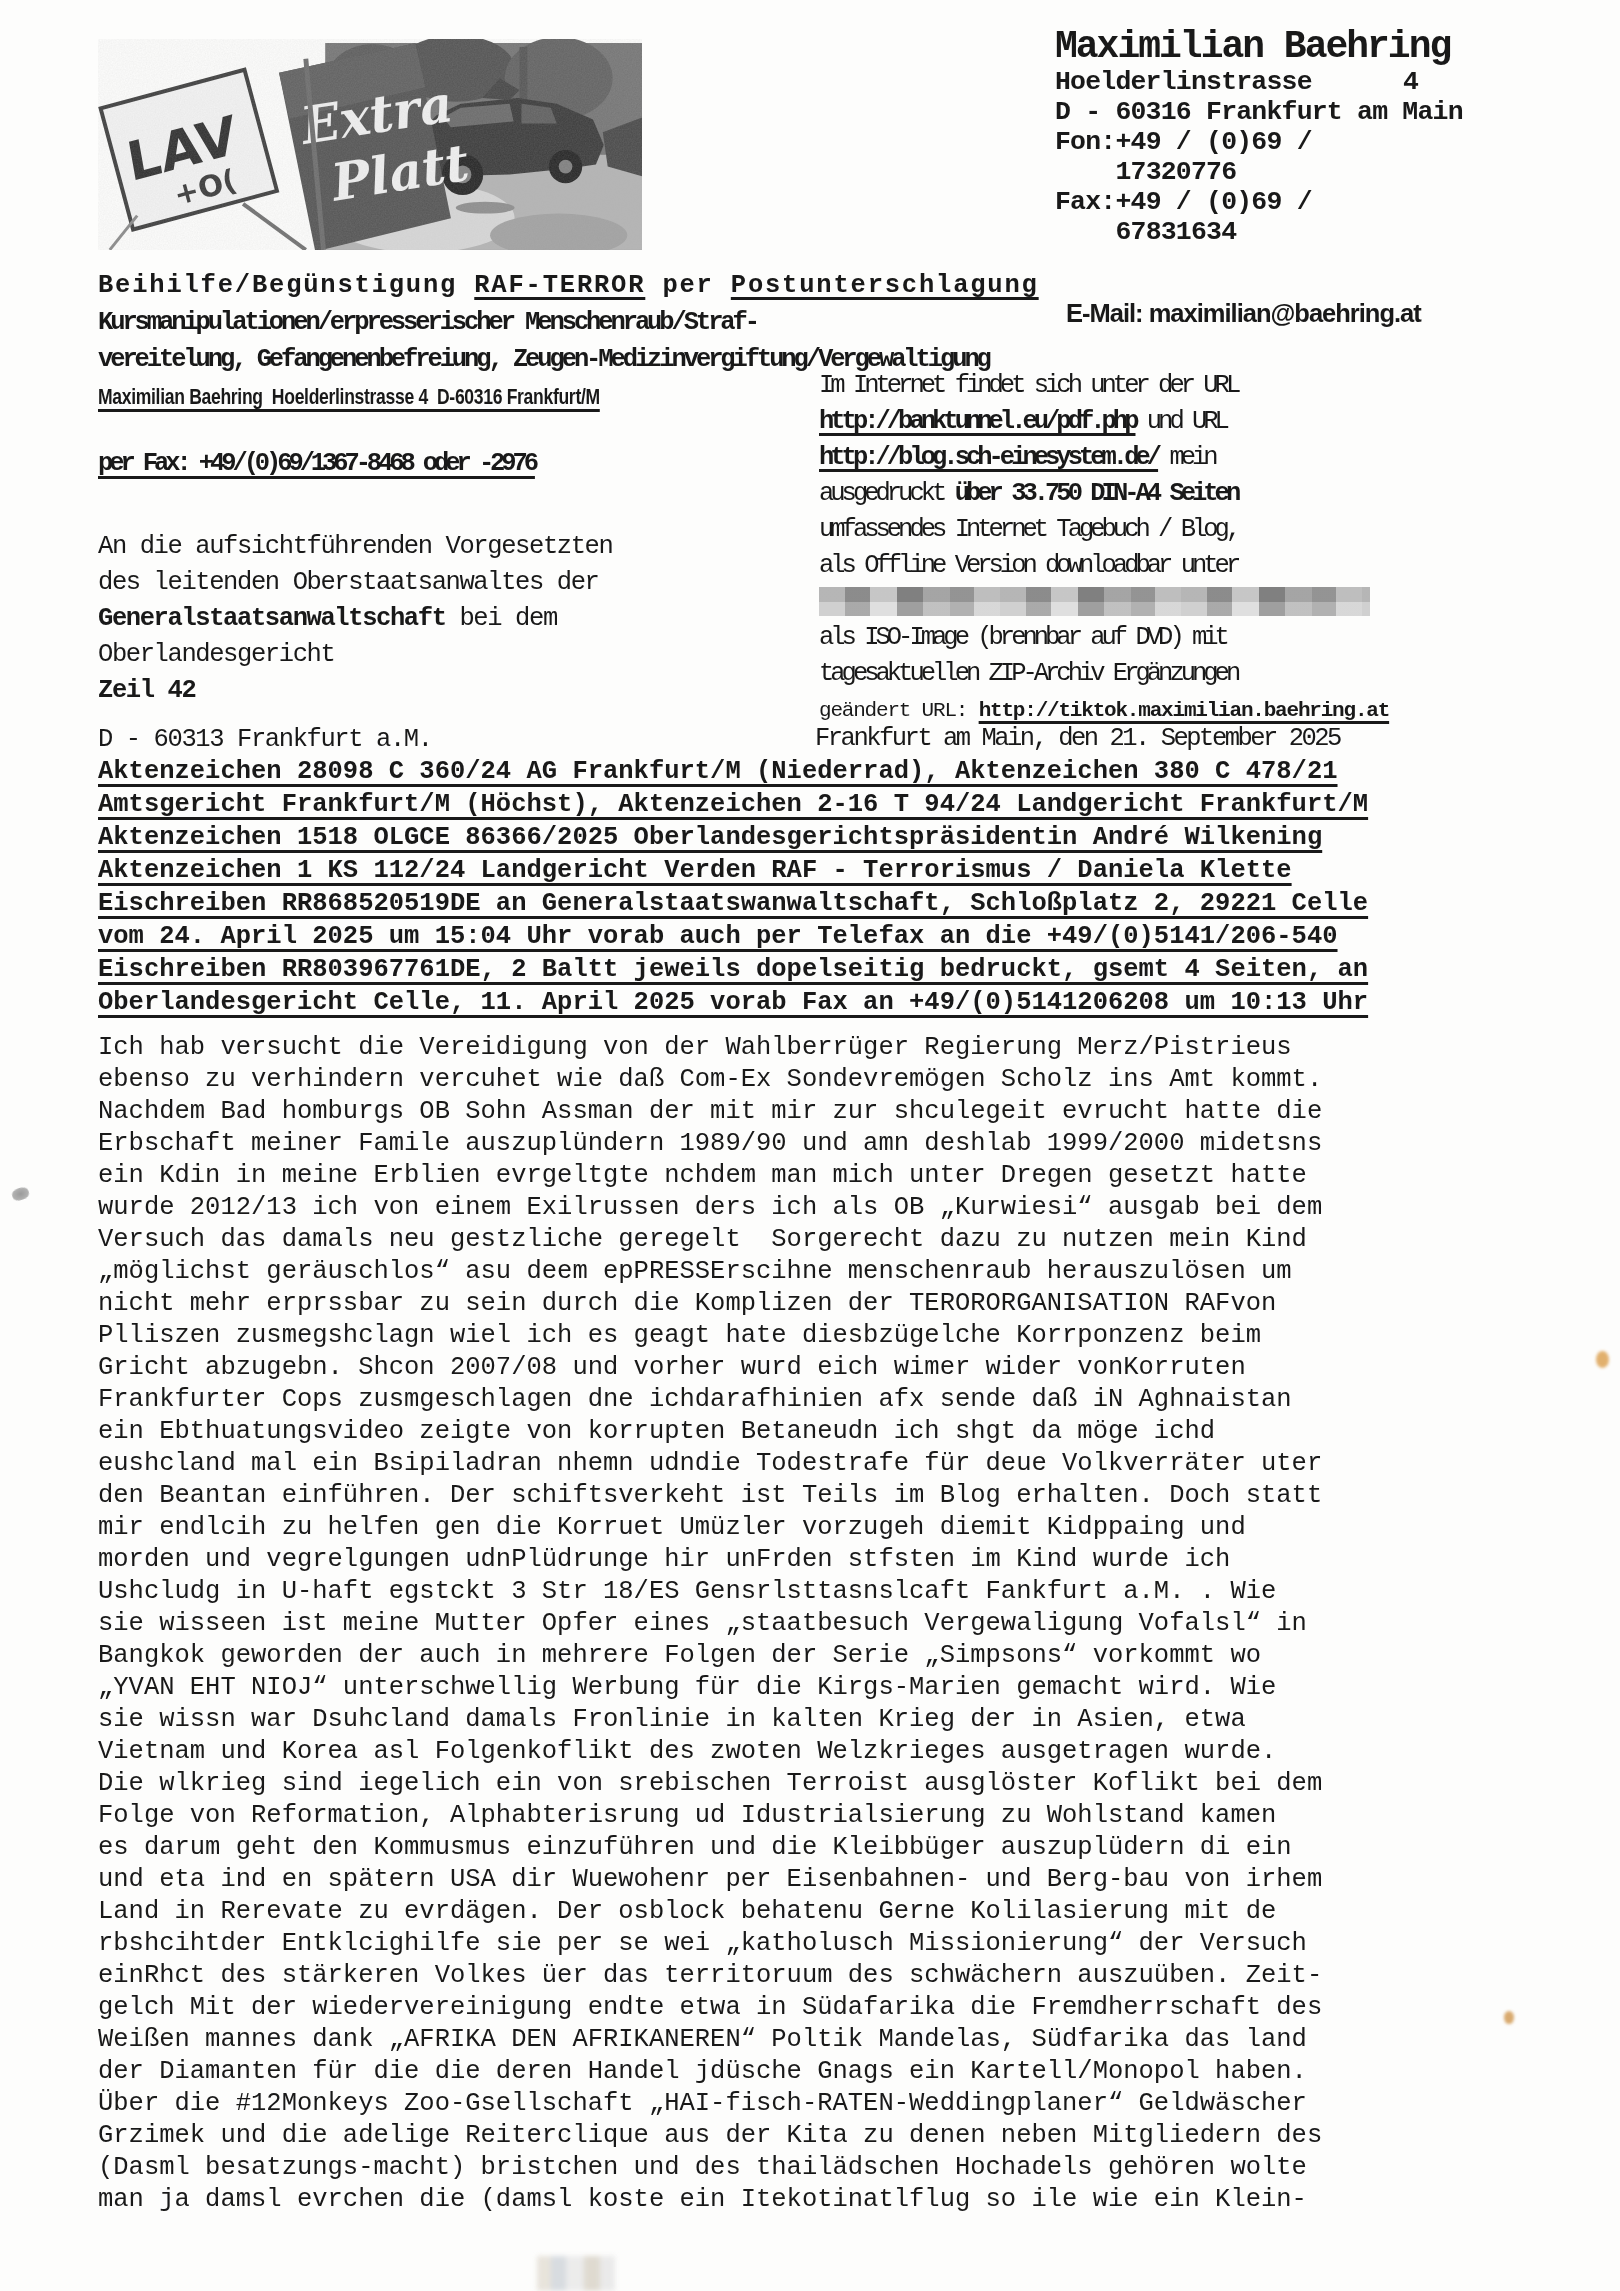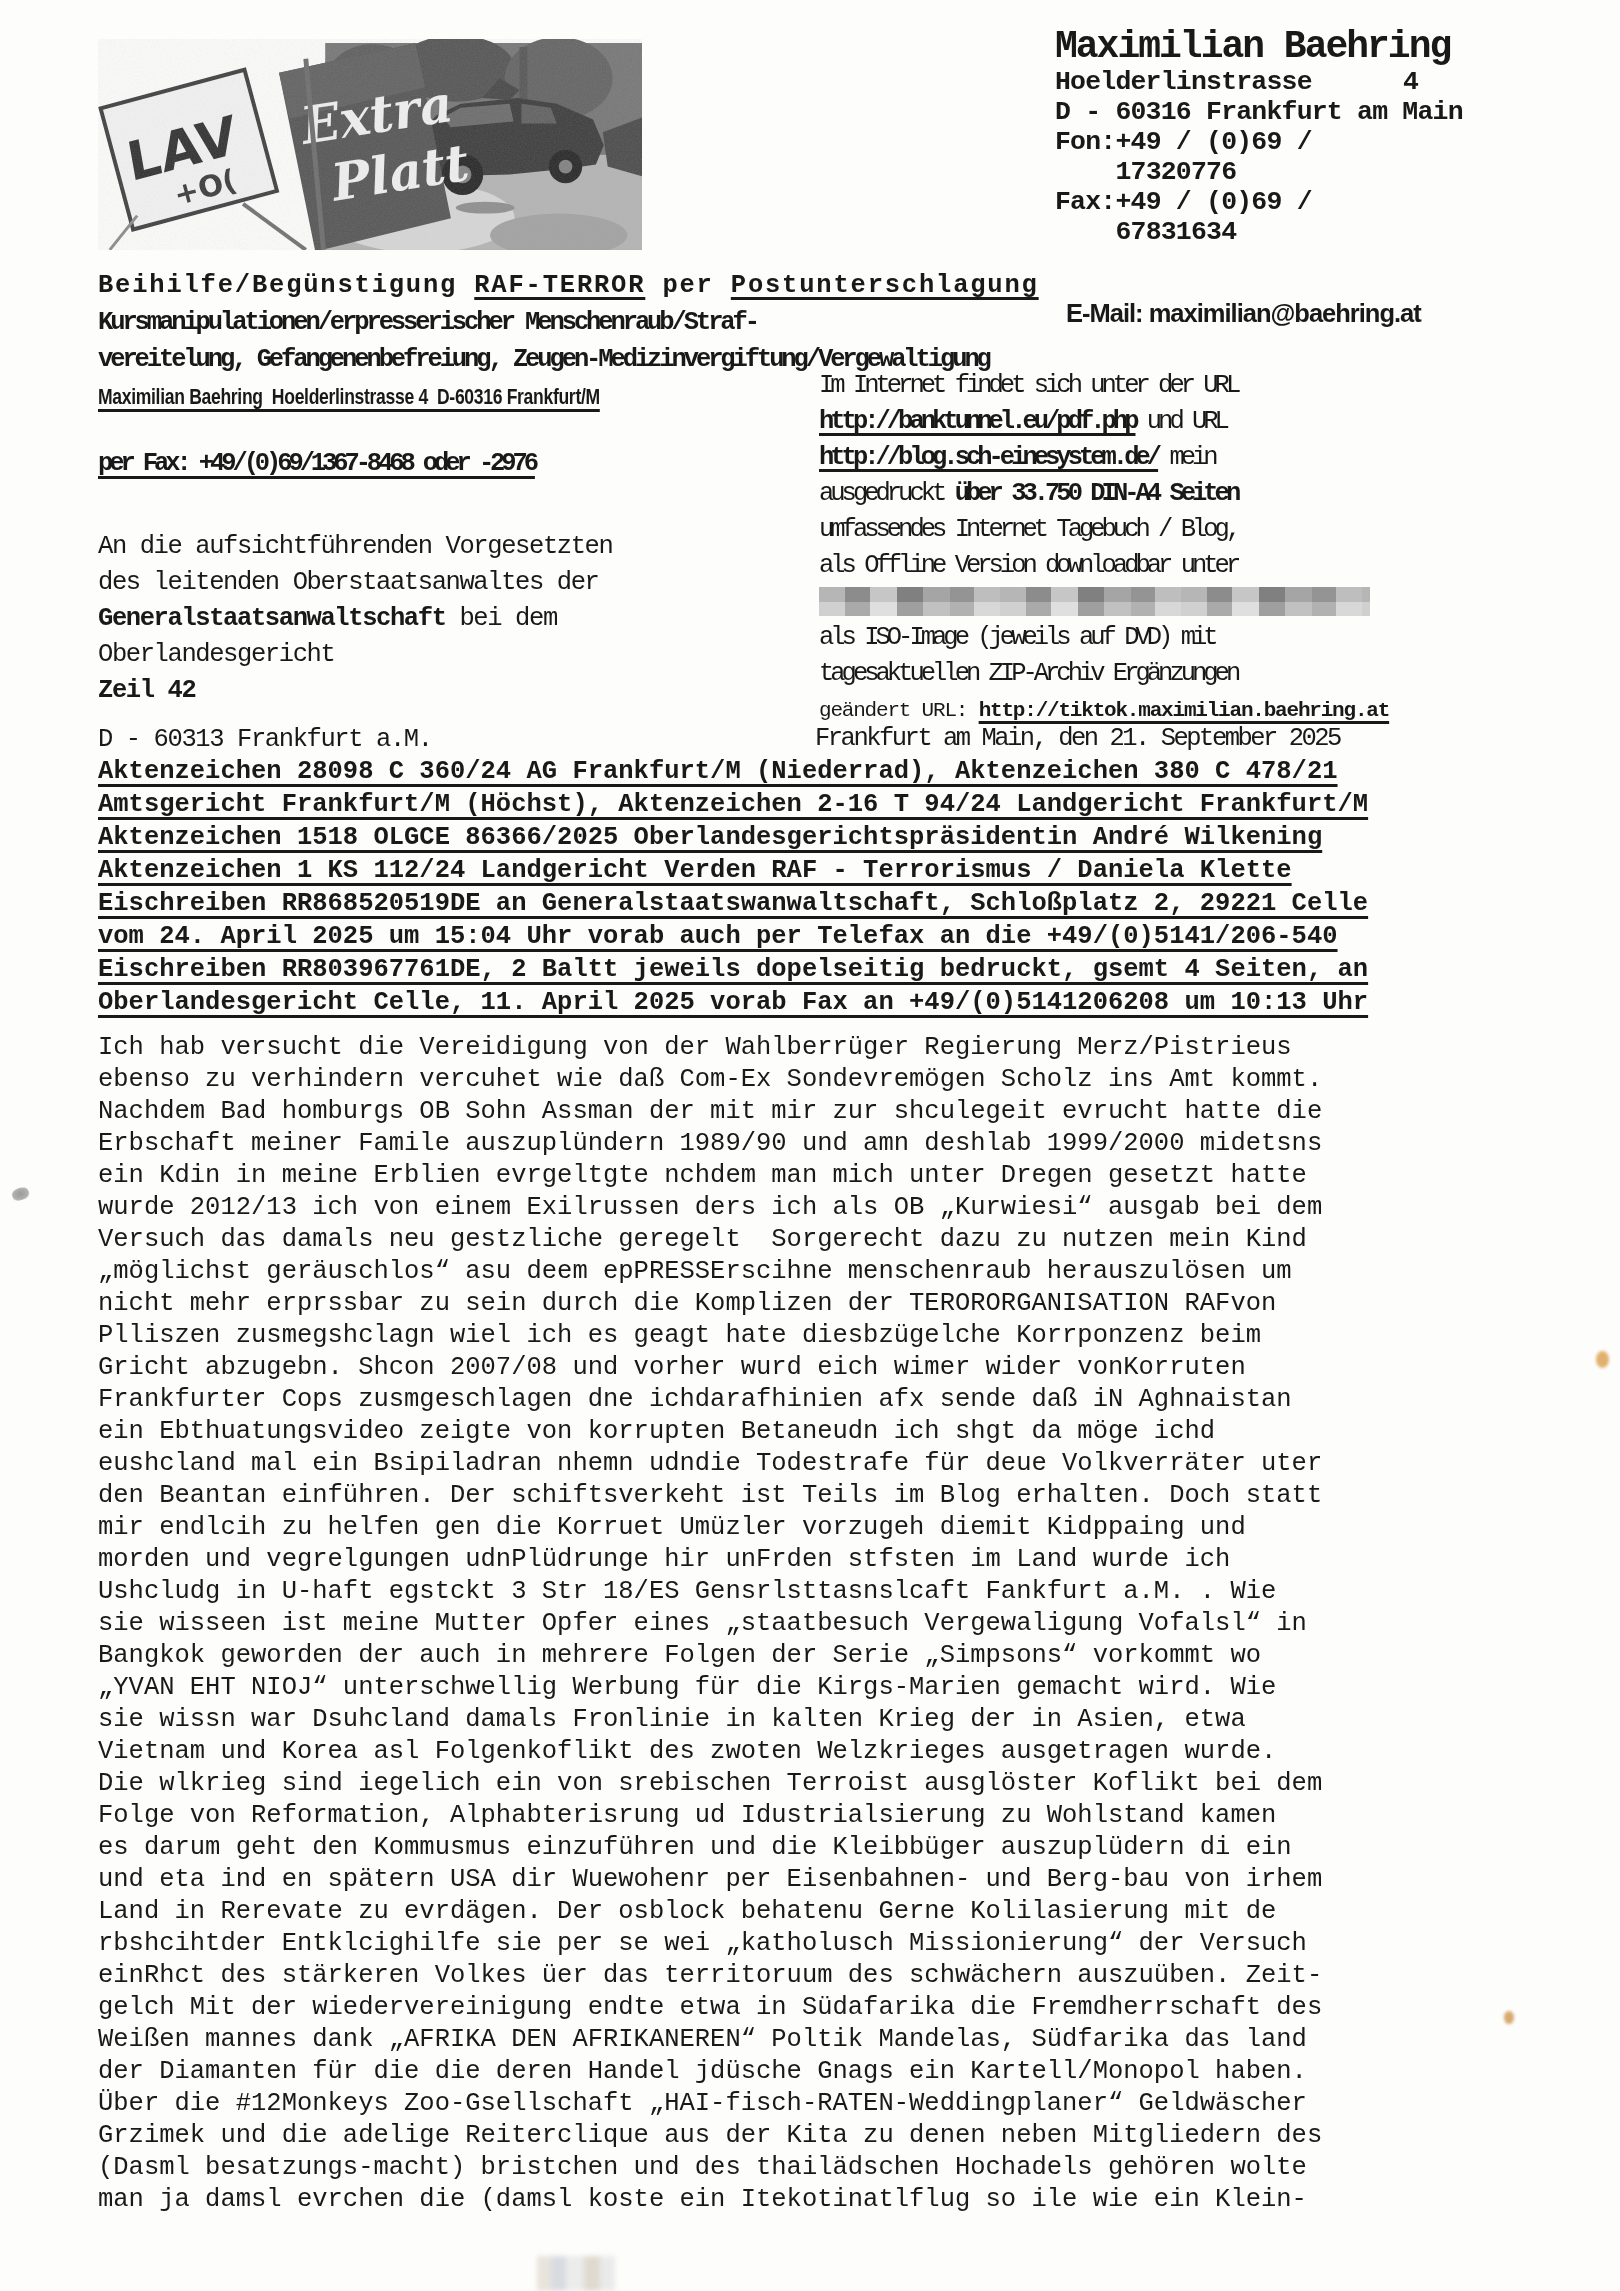--- a/index.html
+++ b/index.html
@@ -144,21 +144,21 @@
   <div class="abs city">D - 60313 Frankfurt a.M.</div>
 
   <div class="abs right-col">
       <div><span>Im Internet findet sich unter der URL</span></div>
       <div><span class="b u">http://banktunnel.eu/pdf.php</span><span> und URL</span></div>
       <div><span class="b u">http://blog.sch-einesystem.de/</span><span> mein</span></div>
       <div><span>ausgedruckt </span><span class="b">über 33.750 DIN-A4 Seiten</span></div>
       <div><span>umfassendes Internet Tagebuch / Blog,</span></div>
       <div><span>als Offline Version downloadbar unter</span></div>
       <div><span class="redact"></span></div>
-      <div><span>als ISO-Image (jeweils auf DVD) mit</span></div>
+      <div><span>als ISO-Image (brennbar auf DVD) mit</span></div>
       <div><span>tagesaktuellen ZIP-Archiv Ergänzungen</span></div>
       <div><span class="sm">geändert URL: </span><span class="b u sm">http://tiktok.maximilian.baehring.at</span></div>
     </div>
   <div class="abs dateline">Frankfurt am Main, den 21. September 2025</div>
 
   <div class="abs az">
       <div>Aktenzeichen 28098 C 360/24 AG Frankfurt/M (Niederrad), Aktenzeichen 380 C 478/21</div>
       <div>Amtsgericht Frankfurt/M (Höchst), Aktenzeichen 2-16 T 94/24 Landgericht Frankfurt/M</div>
       <div>Aktenzeichen 1518 OLGCE 86366/2025 Oberlandesgerichtspräsidentin André Wilkening</div>
       <div>Aktenzeichen 1 KS 112/24 Landgericht Verden RAF - Terrorismus / Daniela Klette</div>
@@ -178,21 +178,21 @@
       <div>Versuch das damals neu gestzliche geregelt  Sorgerecht dazu zu nutzen mein Kind</div>
       <div>„möglichst geräuschlos“ asu deem epPRESSErscihne menschenraub herauszulösen um</div>
       <div>nicht mehr erprssbar zu sein durch die Komplizen der TERORORGANISATION RAFvon</div>
       <div>Plliszen zusmegshclagn wiel ich es geagt hate diesbzügelche Korrponzenz beim</div>
       <div>Gricht abzugebn. Shcon 2007/08 und vorher wurd eich wimer wider vonKorruten</div>
       <div>Frankfurter Cops zusmgeschlagen dne ichdarafhinien afx sende daß iN Aghnaistan</div>
       <div>ein Ebthuatungsvideo zeigte von korrupten Betaneudn ich shgt da möge ichd</div>
       <div>eushcland mal ein Bsipiladran nhemn udndie Todestrafe für deue Volkverräter uter</div>
       <div>den Beantan einführen. Der schiftsverkeht ist Teils im Blog erhalten. Doch statt</div>
       <div>mir endlcih zu helfen gen die Korruet Umüzler vorzugeh diemit Kidppaing und</div>
-      <div>morden und vegrelgungen udnPlüdrunge hir unFrden stfsten im Land wurde ich</div>
+      <div>morden und vegrelgungen udnPlüdrunge hir unFrden stfsten im Kind wurde ich</div>
       <div>Ushcludg in U-haft egstckt 3 Str 18/ES Gensrlsttasnslcaft Fankfurt a.M. . Wie</div>
       <div>sie wisseen ist meine Mutter Opfer eines „staatbesuch Vergewaligung Vofalsl“ in</div>
       <div>Bangkok geworden der auch in mehrere Folgen der Serie „Simpsons“ vorkommt wo</div>
       <div>„YVAN EHT NIOJ“ unterschwellig Werbung für die Kirgs-Marien gemacht wird. Wie</div>
       <div>sie wissn war Dsuhcland damals Fronlinie in kalten Krieg der in Asien, etwa</div>
       <div>Vietnam und Korea asl Folgenkoflikt des zwoten Welzkrieges ausgetragen wurde.</div>
       <div>Die wlkrieg sind iegelich ein von srebischen Terroist ausglöster Koflikt bei dem</div>
       <div>Folge von Reformation, Alphabterisrung ud Idustrialsierung zu Wohlstand kamen</div>
       <div>es darum geht den Kommusmus einzuführen und die Kleibbüger auszuplüdern di ein</div>
       <div>und eta ind en spätern USA dir Wuewohenr per Eisenbahnen- und Berg-bau von irhem</div>

